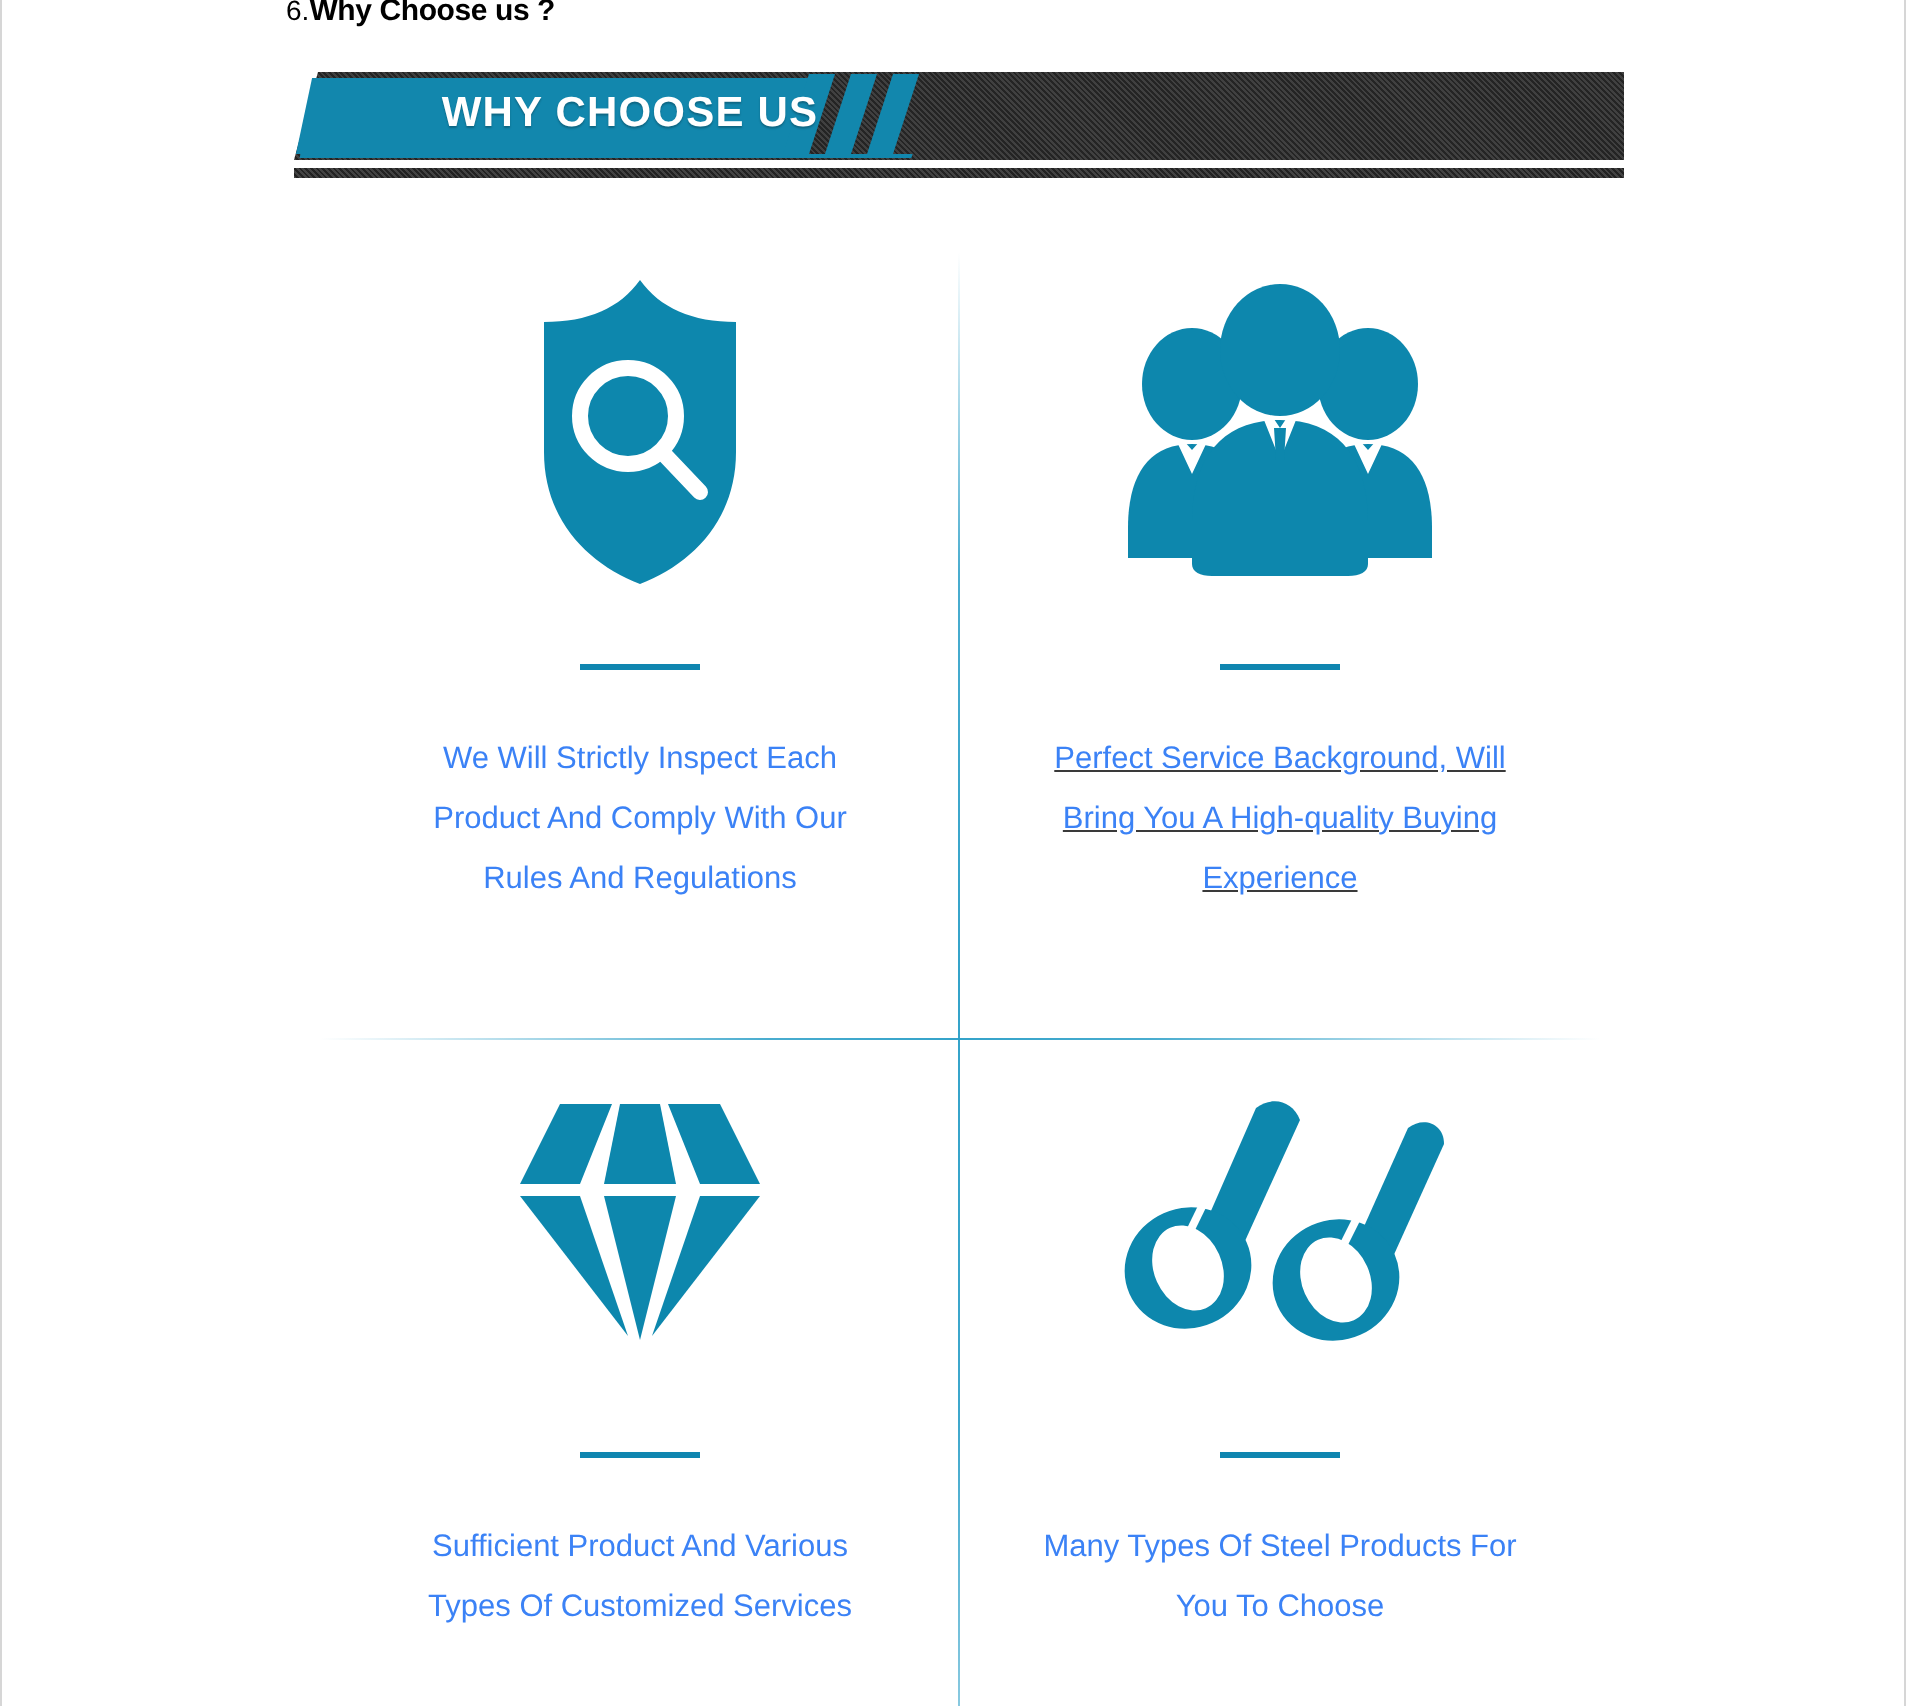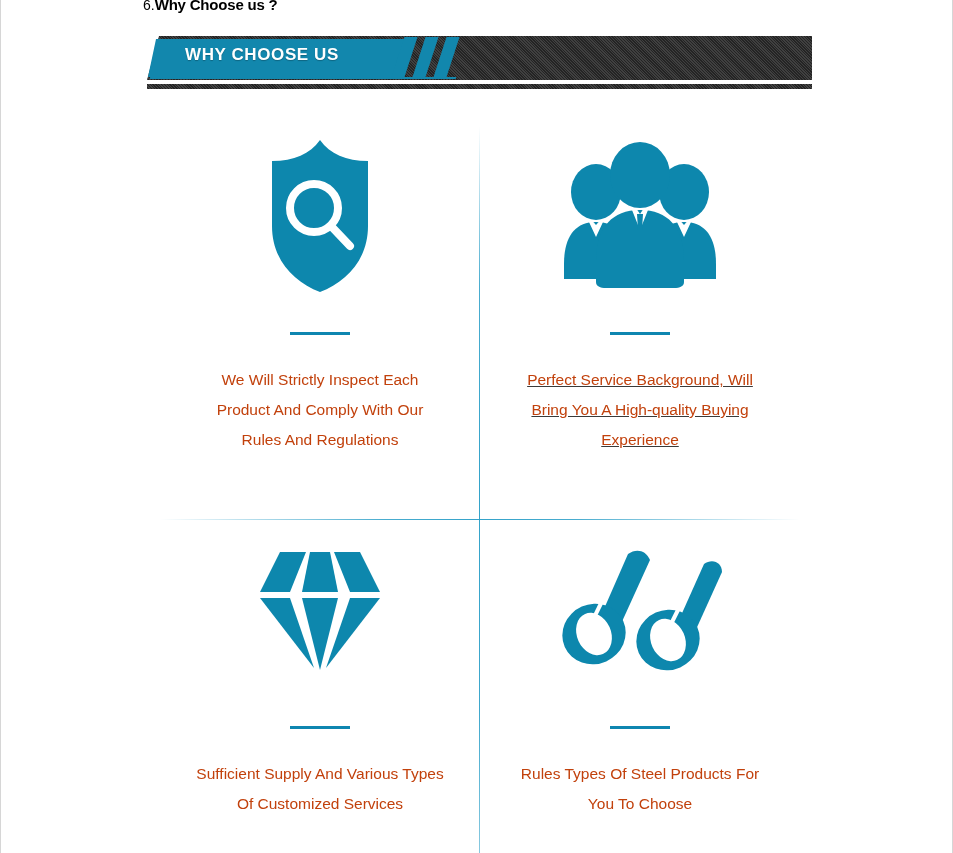--- a/index.html
+++ b/index.html
@@ -104,27 +104,28 @@
     width: 255px;
     height: 2px;
     background: #1287ad;
     transform: skewX(-12deg);
   }
   .banner-label {
     position: absolute;
     left: 38px;
     top: 9px;
     width: 260px;
-    font-size: 17px;
+    font-size: 21px;
     font-weight: bold;
     letter-spacing: 0.6px;
     color: #ffffff;
     font-family: "Liberation Sans", sans-serif;
     text-shadow: 0 1px 1px rgba(0,0,0,0.25);
     white-space: nowrap;
+    text-align: center;
   }
   
   .slash {
     position: absolute;
     top: 1px;
     width: 13px;
     height: 40px;
     background: #1287ad;
     transform: skewX(-18deg);
   }
@@ -206,21 +207,21 @@
   .cell.c0 .cell-rule,
   .cell.c1 .cell-rule { margin-top: 26px; }
   .cell.c2 .cell-rule,
   .cell.c3 .cell-rule { margin-top: 30px; }
 
   .cell-text {
     margin: 30px auto 0 auto;
     width: 250px;
     font-size: 15.5px;
     line-height: 30px;
-    color: #c2410c;
+    color: #3b82f6;
     font-family: "Liberation Sans", sans-serif;
   }
   .cell.c1 .cell-text,
   .cell.c3 .cell-text { width: 262px; }
 
   svg { display: block; }
 </style>
 </head>
 <body>
 
@@ -302,21 +303,21 @@
 
           <polygon points="2,54 32,54 56,124"></polygon>
 
           <polygon points="44,54 80,54 62,126"></polygon>
 
           <polygon points="92,54 122,54 68,124"></polygon>
         </g>
       </svg>
     </div>
     <div class="cell-rule"></div>
-    <div class="cell-text">Sufficient Supply And Various Types Of Customized Services</div>
+    <div class="cell-text">Sufficient Product And Various Types Of Customized Services</div>
   </div>
 
   <div class="cell c3">
     <div class="cell-icon">
       <svg width="164" height="128" viewBox="0 0 164 128" aria-hidden="true">
         <g fill="#0d87ad">
 
           <path d="M70 10 C78 4 88 6 92 16 L52 104 C46 114 34 114 28 106 Z"></path>
 
           <ellipse cx="36" cy="90" rx="32" ry="30" transform="rotate(-24 36 90)"></ellipse>
@@ -331,16 +332,16 @@
           <ellipse cx="110" cy="96" rx="17" ry="22" transform="rotate(-24 110 96)"></ellipse>
         </g>
 
         <g stroke="#ffffff" stroke-width="4" fill="none">
           <path d="M68 8 L30 86"></path>
           <path d="M144 18 L106 94"></path>
         </g>
       </svg>
     </div>
     <div class="cell-rule"></div>
-    <div class="cell-text">Rules Types Of Steel Products For You To Choose</div>
+    <div class="cell-text">Many Types Of Steel Products For You To Choose</div>
   </div>
 
 </div>
 
 </body></html>

